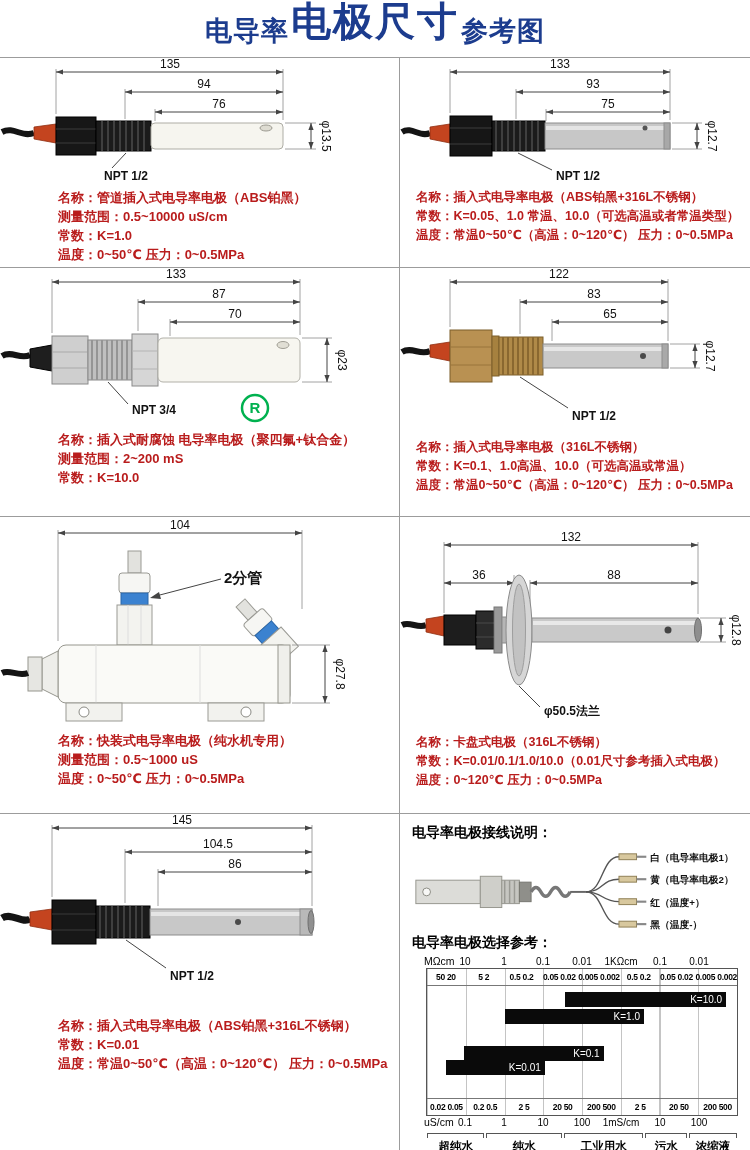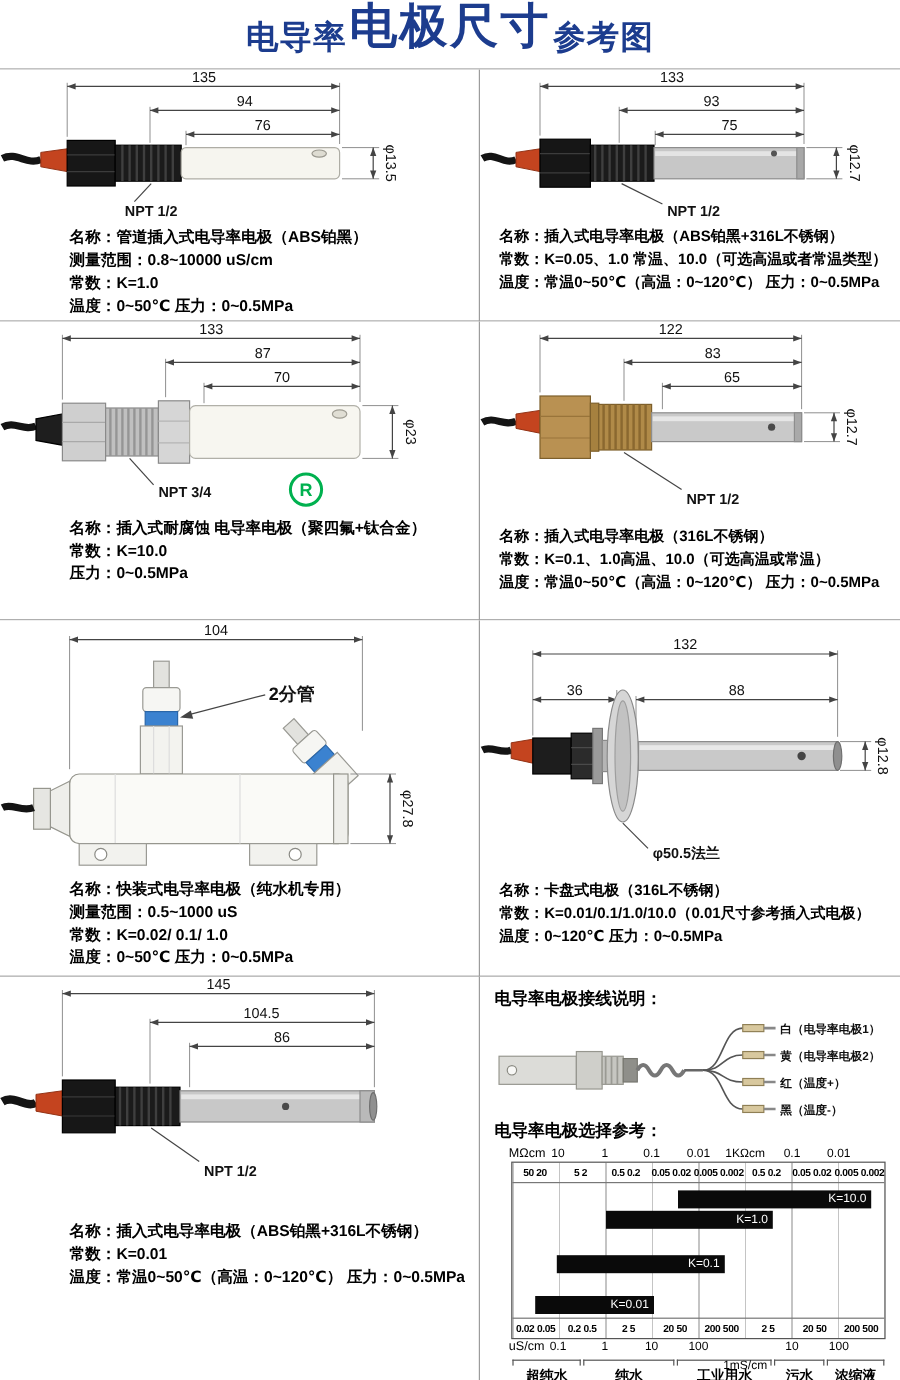--- a/index.html
+++ b/index.html
@@ -15,21 +15,21 @@
   svg{display:block}
   .dim-text{font-size:12px;fill:#111;text-anchor:middle}
   .npt-text{font-size:12px;fill:#111;font-weight:700}
   .big-label{font-size:15px;fill:#111;font-weight:700}
   .dline{stroke:#444;stroke-width:1}
   .eline{stroke:#8a8a8a;stroke-width:0.8}
   .lead{stroke:#444;stroke-width:1;fill:none}
   .arr{fill:#444}
   .specs{padding:2px 8px 0 58px}
   .panel:nth-child(even) .specs{padding-left:16px;padding-right:10px}
-  .spec-line{font-size:13px;font-weight:700;line-height:19px;color:#000000}
+  .spec-line{font-size:13px;font-weight:700;line-height:19px;color:#b91c1c}
   .panel:nth-child(even) .spec-line{font-size:12.5px}
   
   .combo{padding:8px 8px 16px 10px}
   .sec-title{font-size:14px;font-weight:700;margin:2px 0 2px 2px}
   .chart-wrap{margin:3px 4px 0 16px;width:312px}
   .ticks{position:relative;height:13px;font-size:10px;font-weight:400}
   .ticks .unit{position:absolute;left:-2px;top:0;font-size:10.5px}
   .ticks .tick{position:absolute;top:1px;transform:translateX(-50%);white-space:nowrap}
   .box{border:1px solid #555;background-image:repeating-linear-gradient(to right,#c4c4c4 0,#c4c4c4 1px,transparent 1px,transparent 12.5%)}
   .cells{display:flex;height:17px}
@@ -104,21 +104,21 @@
             <polygon class="arr" points="311,91 308.4,84 313.6,84"></polygon>
           <text class="dim-text" transform="rotate(90 322 78)" x="322" y="78">φ13.5</text>
         </g>
         <g>
           <path class="lead" d="M126,95 L112,110"></path>
           <text class="npt-text" x="104" y="122">NPT 1/2</text>
         </g>
       </svg>
       <div class="specs">
         <div class="spec-line">名称：管道插入式电导率电极（ABS铂黑）</div>
-        <div class="spec-line">测量范围：0.8~10000 uS/cm</div>
+        <div class="spec-line">测量范围：0.5~10000 uS/cm</div>
         <div class="spec-line">常数：K=1.0</div>
         <div class="spec-line">温度：0~50℃  压力：0~0.5MPa</div>
       </div>
     </div>
 
     <div class="panel">
       <svg width="348" height="128" viewBox="0 0 348 128">
         <g>
           <line class="eline" x1="50" y1="55" x2="50" y2="11"></line>
             <line class="eline" x1="270" y1="62" x2="270" y2="11"></line>
@@ -238,22 +238,22 @@
           <path class="lead" d="M108,114 L128,136"></path>
           <text class="npt-text" x="132" y="146">NPT 3/4</text>
         </g>
         <g>
           <circle cx="255" cy="140" r="13" fill="none" stroke="#00b14f" stroke-width="2.5"></circle>
           <text x="255" y="145" text-anchor="middle" font-size="15" font-weight="bold" fill="#00b14f">R</text>
         </g>
       </svg>
       <div class="specs">
         <div class="spec-line">名称：插入式耐腐蚀 电导率电极（聚四氟+钛合金）</div>
+        <div class="spec-line">测量范围：2~200 mS</div>
         <div class="spec-line">常数：K=10.0</div>
-        <div class="spec-line">压力：0~0.5MPa</div>
       </div>
     </div>
 
     <div class="panel">
       <svg width="348" height="168" viewBox="0 0 348 168">
         <g>
           <line class="eline" x1="50" y1="59" x2="50" y2="11"></line>
             <line class="eline" x1="268" y1="73" x2="268" y2="11"></line>
           <line class="dline" x1="50" y1="14" x2="268" y2="14"></line>
           <polygon class="arr" points="50,14 57,11.4 57,16.6"></polygon>
@@ -369,21 +369,20 @@
             <line class="eline" x1="292" y1="186" x2="330" y2="186"></line>
           <line class="dline" x1="325" y1="128" x2="325" y2="186"></line>
           <polygon class="arr" points="325,128 322.4,135 327.6,135"></polygon>
             <polygon class="arr" points="325,186 322.4,179 327.6,179"></polygon>
           <text class="dim-text" transform="rotate(90 336 157)" x="336" y="157">φ27.8</text>
         </g>
       </svg>
       <div class="specs">
         <div class="spec-line">名称：快装式电导率电极（纯水机专用）</div>
         <div class="spec-line">测量范围：0.5~1000 uS</div>
-        <div class="spec-line">常数：K=0.02/ 0.1/ 1.0</div>
         <div class="spec-line">温度：0~50℃  压力：0~0.5MPa</div>
       </div>
     </div>
 
     <div class="panel">
       <svg width="348" height="214" viewBox="0 0 348 214">
         <g>
           <line class="eline" x1="44" y1="96" x2="44" y2="25"></line>
             <line class="eline" x1="298" y1="97" x2="298" y2="25"></line>
           <line class="dline" x1="44" y1="28" x2="298" y2="28"></line>
@@ -560,40 +559,40 @@
               <span class="cell">0.05 0.02</span>
               <span class="cell">0.005 0.002</span>
               <span class="cell">0.5 0.2</span>
               <span class="cell">0.05 0.02</span>
               <span class="cell">0.005 0.002</span>
             </div>
           <div class="bars">
               <div class="bar" style="left: 44.5%; width: 52%; top: 6px;">K=10.0</div>
               <div class="bar" style="left: 25%; width: 45%; top: 23px;">K=1.0</div>
               <div class="bar" style="left: 12%; width: 45%; top: 60px;">K=0.1</div>
-              <div class="bar" style="left: 6%; width: 32%; top: 94px;">K=0.01</div>
+              <div class="bar" style="left: 6%; width: 32%; top: 74px;">K=0.01</div>
             </div>
           <div class="cells bottom">
               <span class="cell">0.02 0.05</span>
               <span class="cell">0.2 0.5</span>
               <span class="cell">2 5</span>
               <span class="cell">20 50</span>
               <span class="cell">200 500</span>
               <span class="cell">2 5</span>
               <span class="cell">20 50</span>
               <span class="cell">200 500</span>
             </div>
         </div>
         <div class="ticks bottom">
           <span class="unit">uS/cm</span>
         <span class="tick" style="left: 12.5%;">0.1</span>
             <span class="tick" style="left: 25%;">1</span>
             <span class="tick" style="left: 37.5%;">10</span>
             <span class="tick" style="left: 50%;">100</span>
-            <span class="tick" style="left: 62.5%; margin-top: 16px;">1mS/cm</span>
+            <span class="tick" style="left: 62.5%;">1mS/cm</span>
             <span class="tick" style="left: 75%;">10</span>
             <span class="tick" style="left: 87.5%;">100</span>
           </div>
         <div class="water">
             <div class="seg" style="width: 19%;">
               <div class="brk"></div>
               <div class="wlbl">超纯水</div>
             </div>
             <div class="seg" style="width: 25%;">
               <div class="brk"></div>

